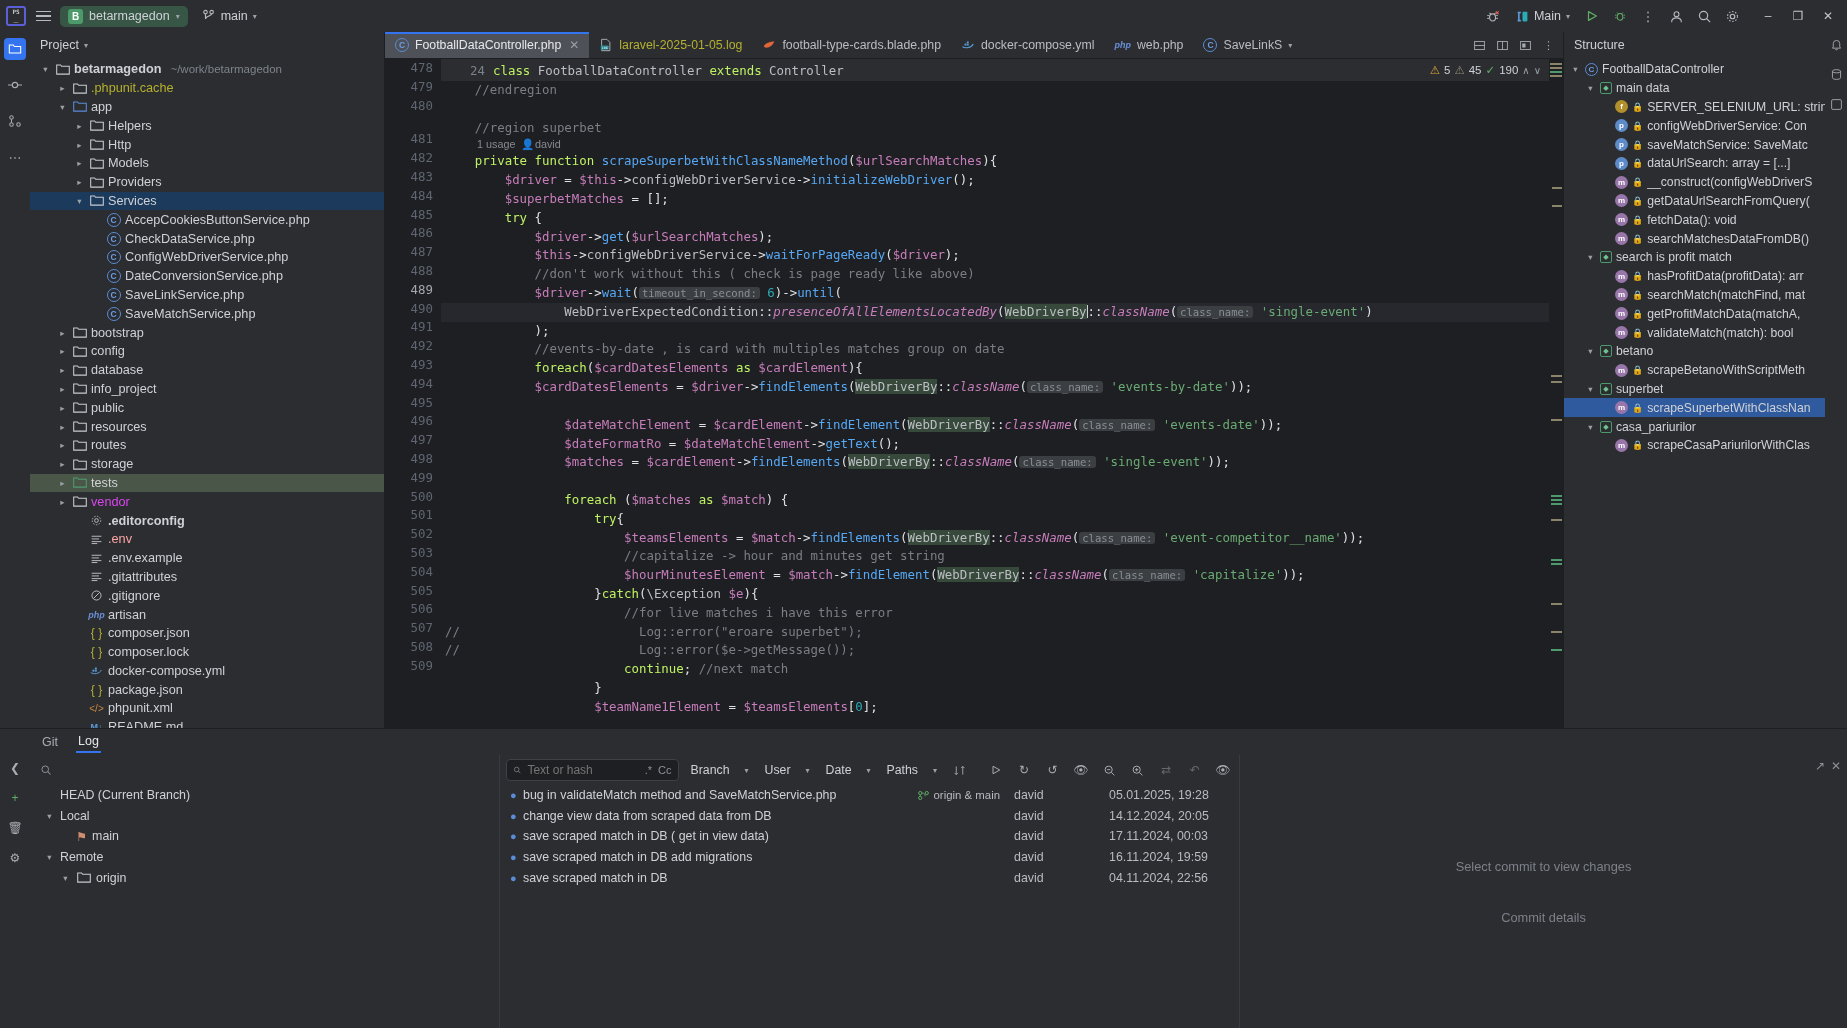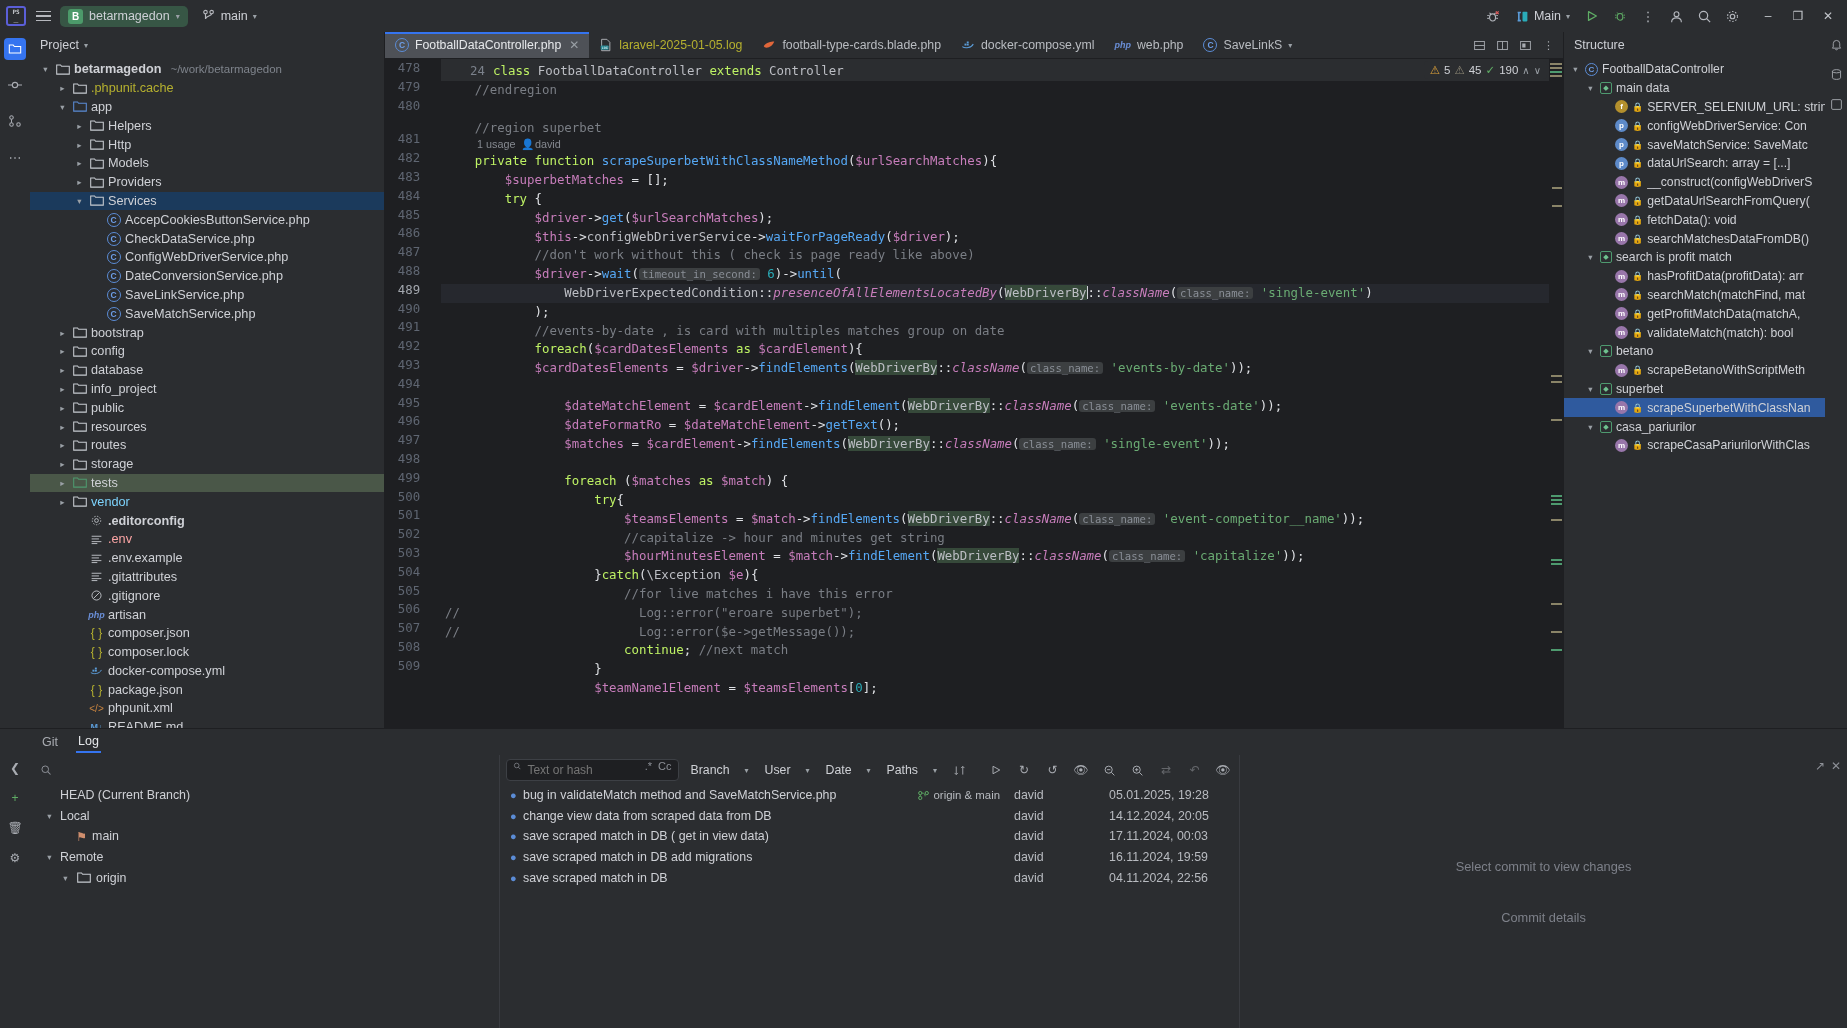--- a/index.html
+++ b/index.html
@@ -74,21 +74,21 @@
   .etab.active { background:#4e5157; color:#e6e8eb; }
   .etab.active::before { content:""; position:absolute; left:0; right:0; top:0; height:2px;
     background:#3574f0; }
   .tabclose { font-size:12px; color:#9aa0a6; margin-left:2px; }
   .tabicons { position:absolute; right:4px; top:0; height:27px; display:flex;
     align-items:center; gap:2px; }
   .ti { width:21px; height:21px; display:flex; align-items:center; justify-content:center;
     color:#a9acb2; font-size:11px; cursor:pointer; }
 
   #editorwrap { flex:1; display:flex; position:relative; overflow:hidden; background:#1e1f22; }
-  #gutter { width:56px; background:#1e1f22; flex-shrink:0; text-align:center;
+  #gutter { width:56px; background:#1e1f22; flex-shrink:0; text-align:right;
     padding-right:8px; color:#5f6672; font-size:12.4px; padding-top:0; }
   #codearea { flex:1; position:relative; overflow:hidden; background:#1e1f22; }
   #stickyline { position:absolute; top:0; left:0; right:0; height:22px; background:#2b2d30;
     z-index:5; display:flex; align-items:center; }
   .ln { height:18.8px; line-height:18.8px; font-size:12.4px; white-space:pre; }
   .codeline { height:18.8px; line-height:18.8px; font-size:12.4px; white-space:pre;
     padding-left:4px; }
   .codeline.cur { background:#26282e; }
   .hintline { height:15px; line-height:15px; font-size:10.8px; color:#868a91;
     padding-left:4px; white-space:pre; }
@@ -157,21 +157,21 @@
   #gitleftrail { width:30px; display:flex; flex-direction:column; align-items:center;
     padding-top:6px; gap:16px; color:#a9acb2; font-size:12px; flex-shrink:0; }
   #branchpane { width:470px; flex-shrink:0; display:flex; flex-direction:column;
     border-right:1px solid #393b40; }
   .brsearch { height:30px; display:flex; align-items:center; gap:6px; padding:0 10px;
     color:#7d8089; font-size:12px; }
   .brrow { display:flex; align-items:center; gap:5px; height:20.6px; font-size:12.4px;
     padding-left:8px; cursor:pointer; color:#cfd1d6; white-space:nowrap; }
   #commitpane { flex:1; display:flex; flex-direction:column; min-width:0; }
   #commit-toolbar { height:30px; display:flex; align-items:center; gap:8px; padding:0 6px; }
-  .searchbox { display:flex; gap:6px; background:#1e1f22;
+  .searchbox { display:flex; align-items:center; gap:6px; background:#1e1f22;
     border:1px solid #3d4045; border-radius:4px; height:22px; padding:0 6px; width:185px; }
   .searchbox input { background:transparent; border:0; outline:0; color:#cfd1d6;
     font-size:12px; width:100%; font-family:"Liberation Sans", sans-serif; }
   .filt { display:flex; align-items:center; gap:15px; font-size:12.3px; color:#cfd1d6;
     cursor:pointer; padding:2px 4px; }
   .ctoolicon { width:22px; height:22px; display:flex; align-items:center;
     justify-content:center; color:#a9acb2; font-size:12px; cursor:pointer; }
   #commitlist { flex:1; overflow:hidden; }
   .crow { display:flex; align-items:center; height:20.6px; font-size:12.4px;
     cursor:pointer; padding-left:10px; }
@@ -525,21 +525,21 @@
           </span>
           <span class="tlabel" style="">tests</span>
         </div>
         <div class="tnode" style="padding-left: 27px;">
           <span class="tw">▸</span>
           <span class="fic">
             <svg width="14" height="13" viewBox="0 0 16 14">
               <path d="M.8 1.8h4.4l1.2 1.5h8.8v9H.8z" fill="none" stroke="#c8ccd1" stroke-width="1.2"></path>
             </svg>
           </span>
-          <span class="tlabel" style="color:#7dd3fc;">vendor</span>
+          <span class="tlabel" style="color:#d946ef;">vendor</span>
         </div>
         <div class="tnode" style="padding-left: 44px; font-weight: bold;">
           <span class="tw"></span>
           <span class="fic">
             <svg width="13" height="13" viewBox="0 0 16 16">
               <circle cx="8" cy="8" r="2.3" fill="none" stroke="#b9bcc1" stroke-width="1.2"></circle>
               <circle cx="8" cy="8" r="5.2" fill="none" stroke="#b9bcc1" stroke-width="1.2" stroke-dasharray="1.7 1.8"></circle>
             </svg>
           </span>
           <span class="tlabel" style="">.editorconfig</span>
@@ -730,20 +730,21 @@
         <div id="stickyline">
           <span class="mono" style="width:52px;text-align:right;padding-right:8px;color:#7b818b;font-size:12.4px;">24</span>
           <span class="mono" style="font-size:12.4px;"><span class="kw">class</span> <span class="cls">FootballDataController</span> <span class="kw">extends</span> <span class="cls">Controller</span></span>
         </div>
         <div id="lines-host" style="padding-top:22px;">
             <div class="codeline mono" style="position: relative;">    <span class="cmt">//endregion</span></div>
             <div class="codeline mono" style="position: relative;"></div>
             <div class="codeline mono" style="position: relative;">    <span class="cmt">//region superbet</span></div>
             <div class="hintline" style="padding-left: 36px;"><span>1 usage</span>&nbsp;&nbsp;<span>👤</span><span>david</span></div>
             <div class="codeline mono" style="position: relative;">    <span class="kw">private</span> <span class="kw">function</span> <span class="fn">scrapeSuperbetWithClassNameMethod</span>(<span class="var">$urlSearchMatches</span>){</div>
+            <div class="codeline mono" style="position: relative;">        <span class="var">$driver</span> = <span class="var">$this</span>-&gt;<span class="sc">configWebDriverService</span>-&gt;<span class="fn">initializeWebDriver</span>();</div>
             <div class="codeline mono" style="position: relative;">        <span class="var">$superbetMatches</span> = [];</div>
             <div class="codeline mono" style="position: relative;">        <span class="kw">try</span> {</div>
             <div class="codeline mono" style="position: relative;">            <span class="var">$driver</span>-&gt;<span class="fn">get</span>(<span class="var">$urlSearchMatches</span>);</div>
             <div class="codeline mono" style="position: relative;">            <span class="var">$this</span>-&gt;<span class="sc">configWebDriverService</span>-&gt;<span class="fn">waitForPageReady</span>(<span class="var">$driver</span>);</div>
             <div class="codeline mono" style="position: relative;">            <span class="cmt">//don't work without this ( check is page ready like above)</span></div>
             <div class="codeline mono" style="position: relative;">            <span class="var">$driver</span>-&gt;<span class="fn">wait</span>(<span class="param">timeout_in_second:</span> <span class="num">6</span>)-&gt;<span class="fn">until</span>(</div>
             <div class="codeline mono cur" style="position: relative;">                <span class="cls">WebDriverExpectedCondition</span>::<span class="stat italic">presenceOfAllElementsLocatedBy</span>(<span class="cls hl-grn">WebDriverBy</span><span class="cursorbar"></span>::<span class="stat italic">className</span>(<span class="param">class_name:</span> <span class="str">'single-event'</span>)</div>
             <div class="codeline mono" style="position: relative;">            );</div>
             <div class="codeline mono" style="position: relative;">            <span class="cmt">//events-by-date , is card with multiples matches group on date</span></div>
             <div class="codeline mono" style="position: relative;">            <span class="kw">foreach</span>(<span class="var">$cardDatesElements</span> <span class="kw">as</span> <span class="var">$cardElement</span>){</div>

